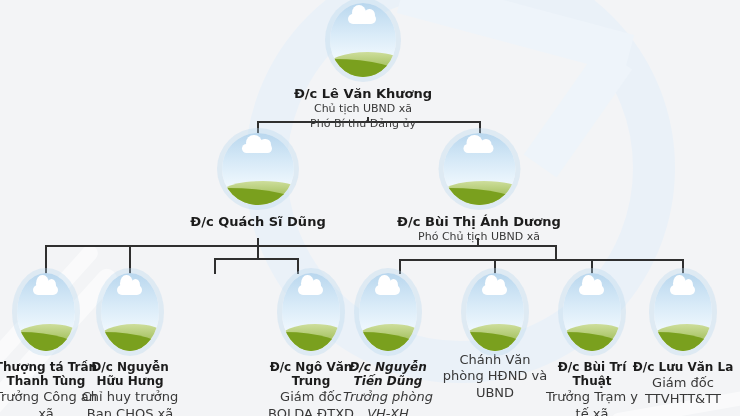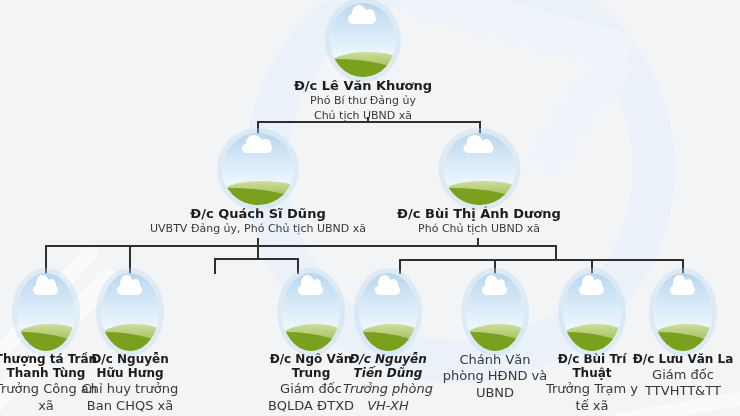--- a/index.html
+++ b/index.html
@@ -32,21 +32,21 @@
   .lvl3 .avatar{width:58px;height:78px;}
   .cloud{position:absolute;top:15%;left:28%;width:42%;height:13%;background:#fff;border-radius:20px;}
   .cloud::before{content:"";position:absolute;width:52%;height:170%;background:#fff;border-radius:50%;top:-95%;left:12%;}
   .cloud::after{content:"";position:absolute;width:38%;height:125%;background:#fff;border-radius:50%;top:-55%;right:6%;}
   .hill{position:absolute;}
   .hill-back{left:-6%;bottom:0;width:112%;height:34%;
     background:linear-gradient(180deg,#cede9c 0%,#a9c466 55%,#9fbd59 100%);
     border-radius:90% 70% 0 0/95% 55% 0 0;}
   .hill-front{left:-8%;bottom:0;width:118%;height:24%;background:#7aa01e;
     border-radius:12% 150% 0 0/40% 170% 0 0;}
-  .name{font-weight:bold;font-size:12px;color:#1c1c1c;line-height:1.18;margin-top:1px;}
+  .name{font-weight:bold;font-size:12px;color:#1c1c1c;line-height:1.18;margin-top:9px;}
   .lvl1 .name,.lvl2 .name{font-size:13px;}
   .role{font-size:13px;color:#383838;line-height:1.25;margin-top:1px;white-space:pre-line;}
   .lvl1 .role,.lvl2 .role{font-size:11px;}
   
   .n-top {left:363px;top:3px;width:210px;}
   .n-l2a {left:258px;top:133px;width:260px;}
   .n-l2b {left:479px;top:133px;width:215px;}
   .lvl3{top:273px;width:106px;}
   .c1{left:46px;}  .c2{left:130px;} .c3{left:215px;} .c4{left:311px;}
   .c5{left:388px;font-style:italic;} .c6{left:495px;} .c7{left:592px;} .c8{left:683px;}
@@ -84,32 +84,31 @@
              M683 259 V274" fill="none" stroke="#2f2f2f" stroke-width="2"></path>
   </svg>
 
   <div class="node lvl1 n-top">
     <div class="avatar">
       <span class="cloud"></span>
       <span class="hill hill-back"></span>
       <span class="hill hill-front"></span>
     </div>
     <div class="name">Đ/c Lê Văn Khương</div>
+    <div class="role">Chủ tịch UBND xã</div>
     <div class="role">Phó Bí thư Đảng ủy</div>
-    <div class="role">Chủ tịch UBND xã</div>
   </div>
 
   <div class="node lvl2 n-l2a">
     <div class="avatar">
       <span class="cloud"></span>
       <span class="hill hill-back"></span>
       <span class="hill hill-front"></span>
     </div>
     <div class="name">Đ/c Quách Sĩ Dũng</div>
-    <div class="role">UVBTV Đảng ủy, Phó Chủ tịch UBND xã</div>
   </div>
 
   <div class="node lvl2 n-l2b">
     <div class="avatar">
       <span class="cloud"></span>
       <span class="hill hill-back"></span>
       <span class="hill hill-front"></span>
     </div>
     <div class="name">Đ/c Bùi Thị Ánh Dương</div>
     <div class="role">Phó Chủ tịch UBND xã</div>

